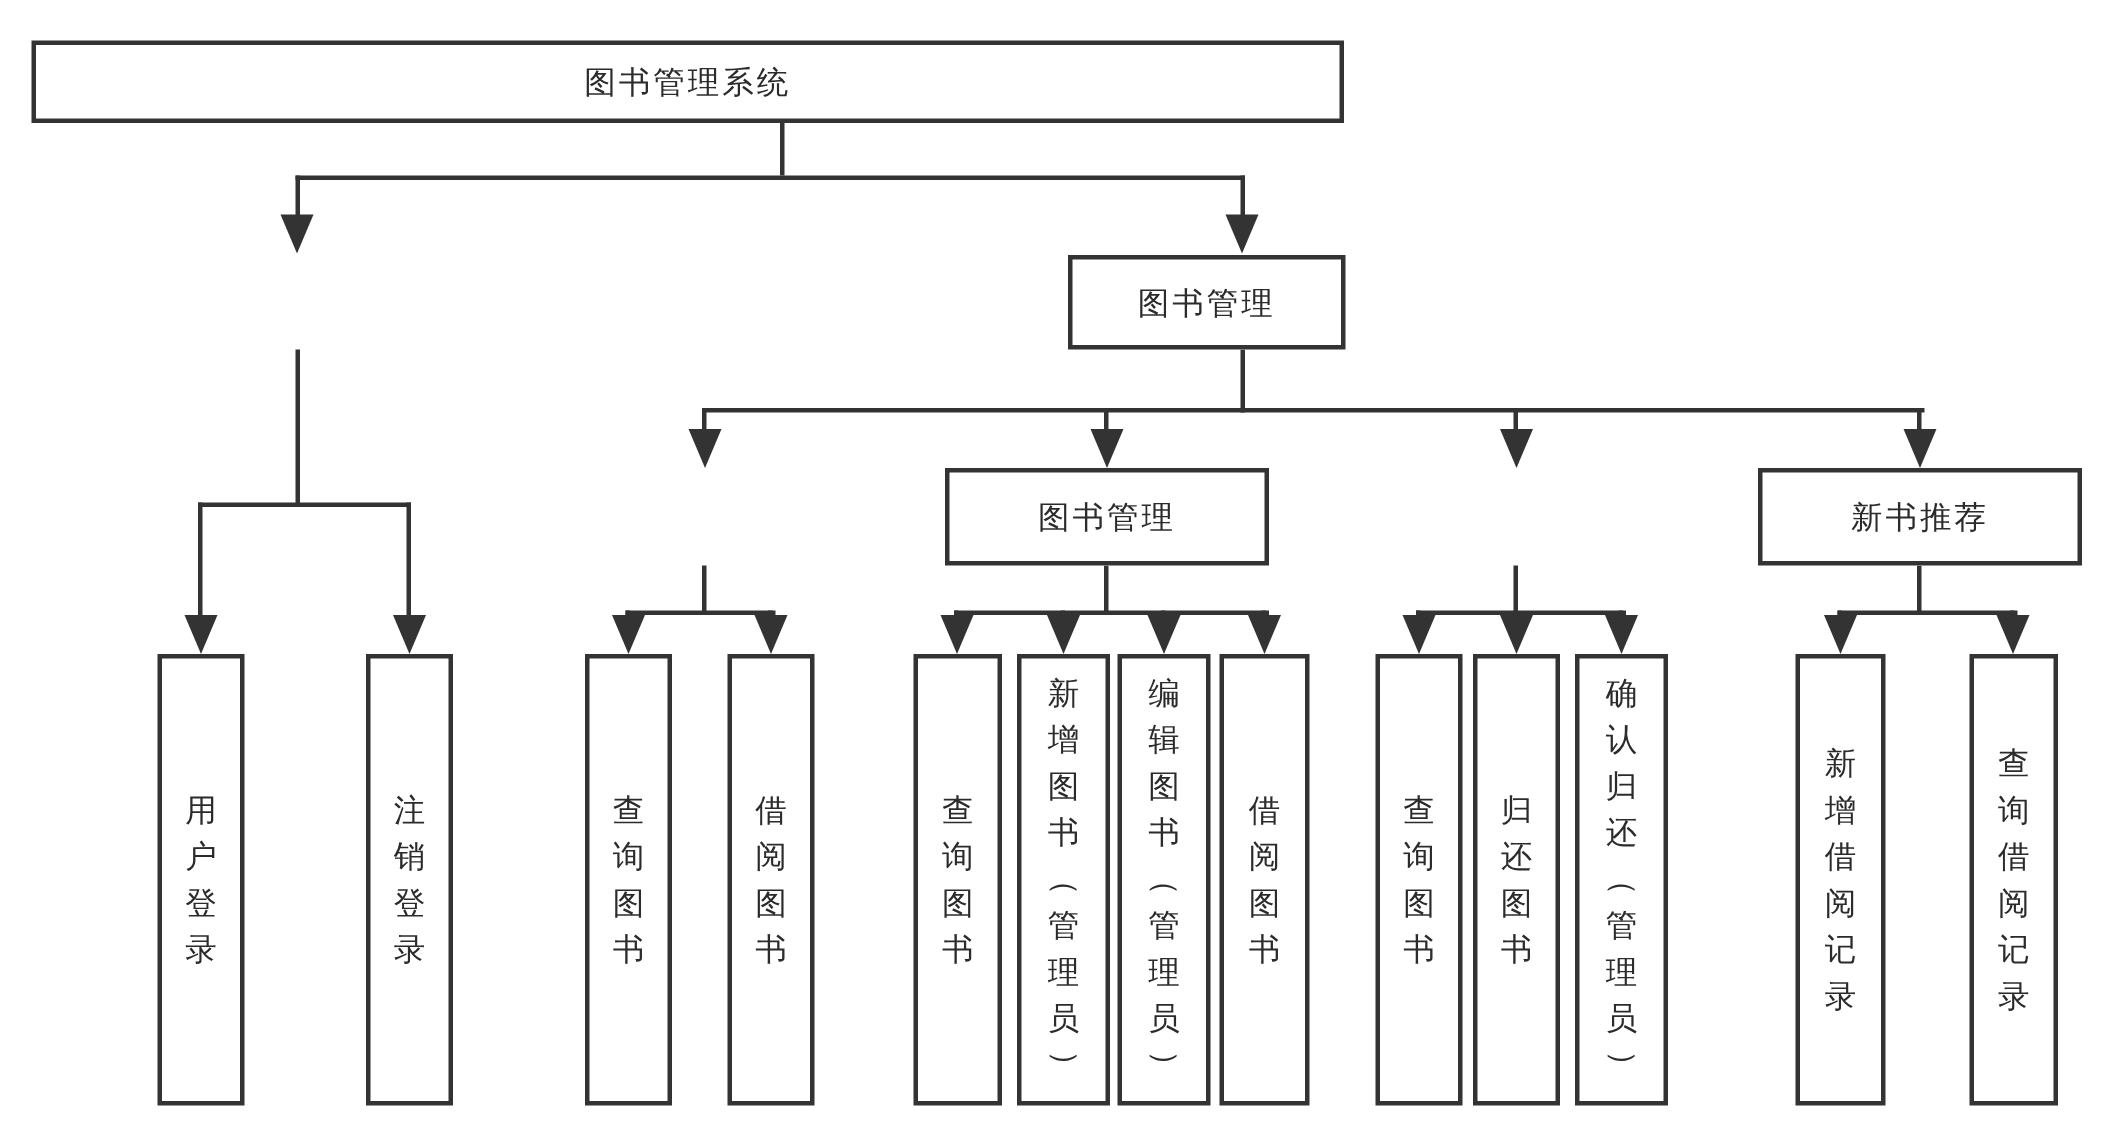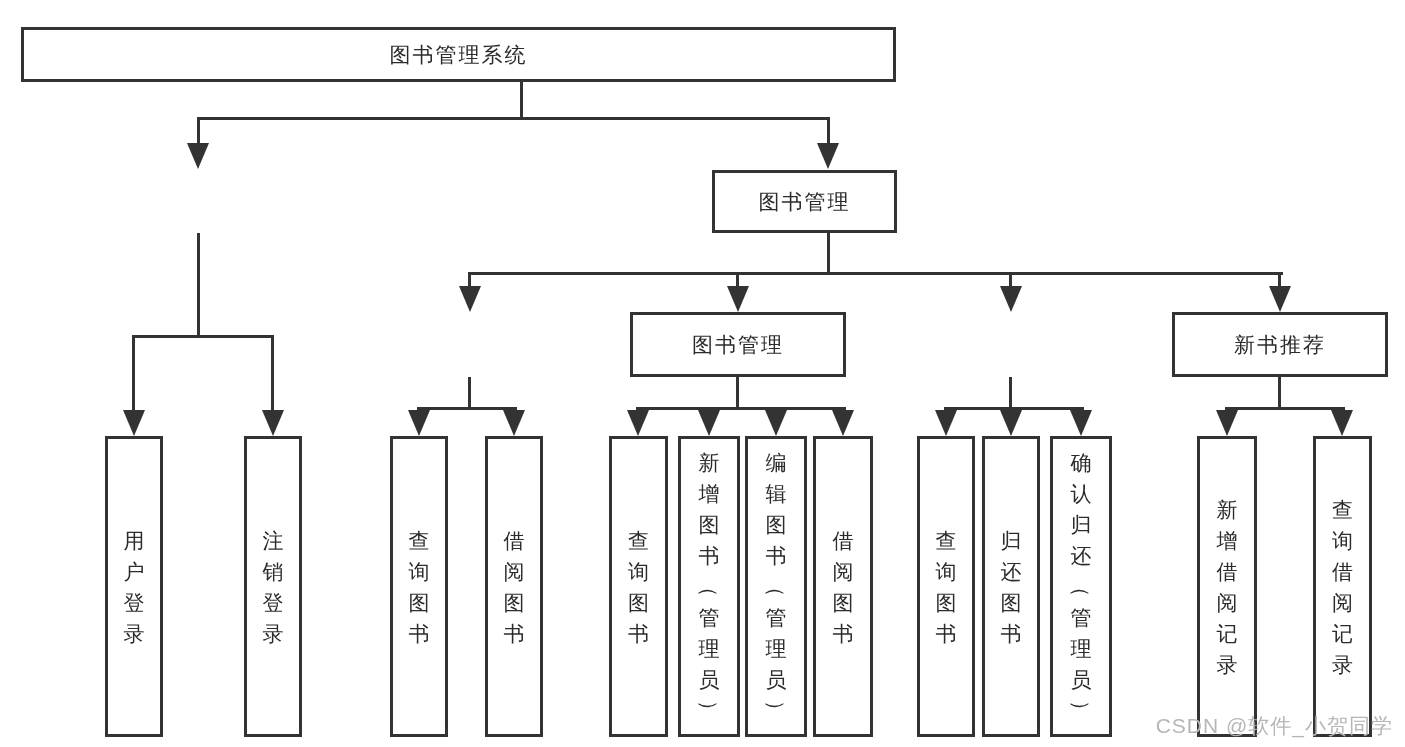--- a/index.html
+++ b/index.html
@@ -227,15 +227,14 @@
     </div>
   <div class="box vbox" style="left:1313px;top:436px;width:59px;height:301px;">
       <span class="vchar">查</span>
       <span class="vchar">询</span>
       <span class="vchar">借</span>
       <span class="vchar">阅</span>
       <span class="vchar">记</span>
       <span class="vchar">录</span>
     </div>
 
-  <div class="watermark">CSDN @软件_小贺同学</div>
 
 </div>
 
 </body></html>

